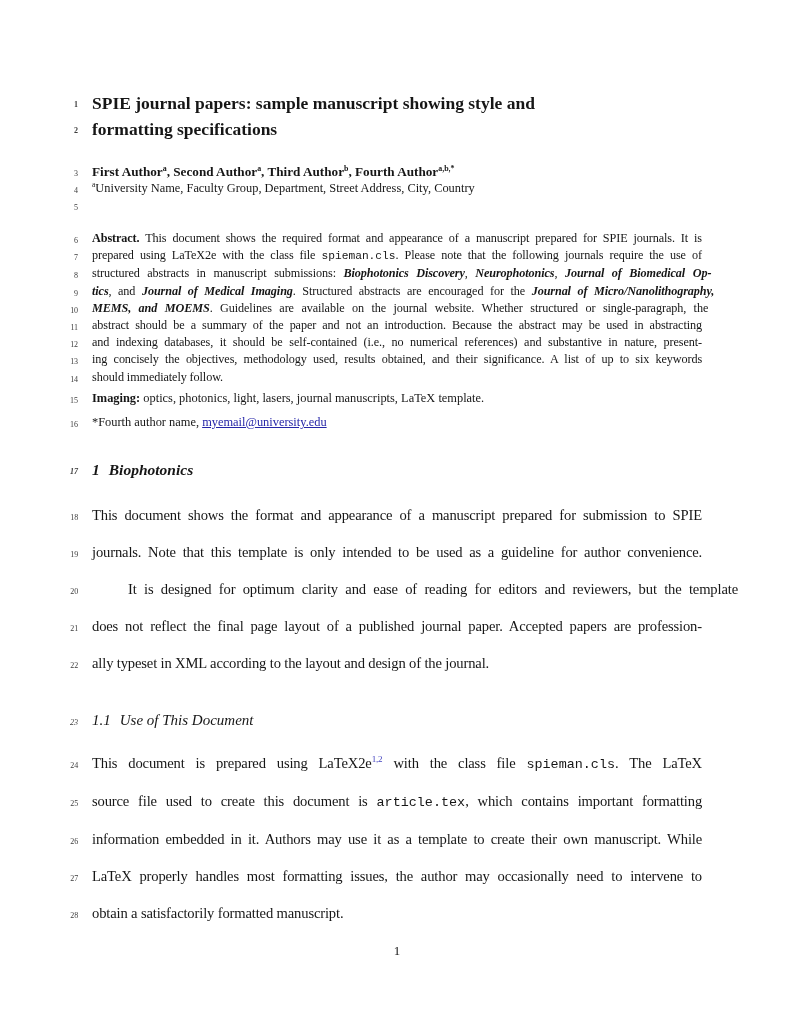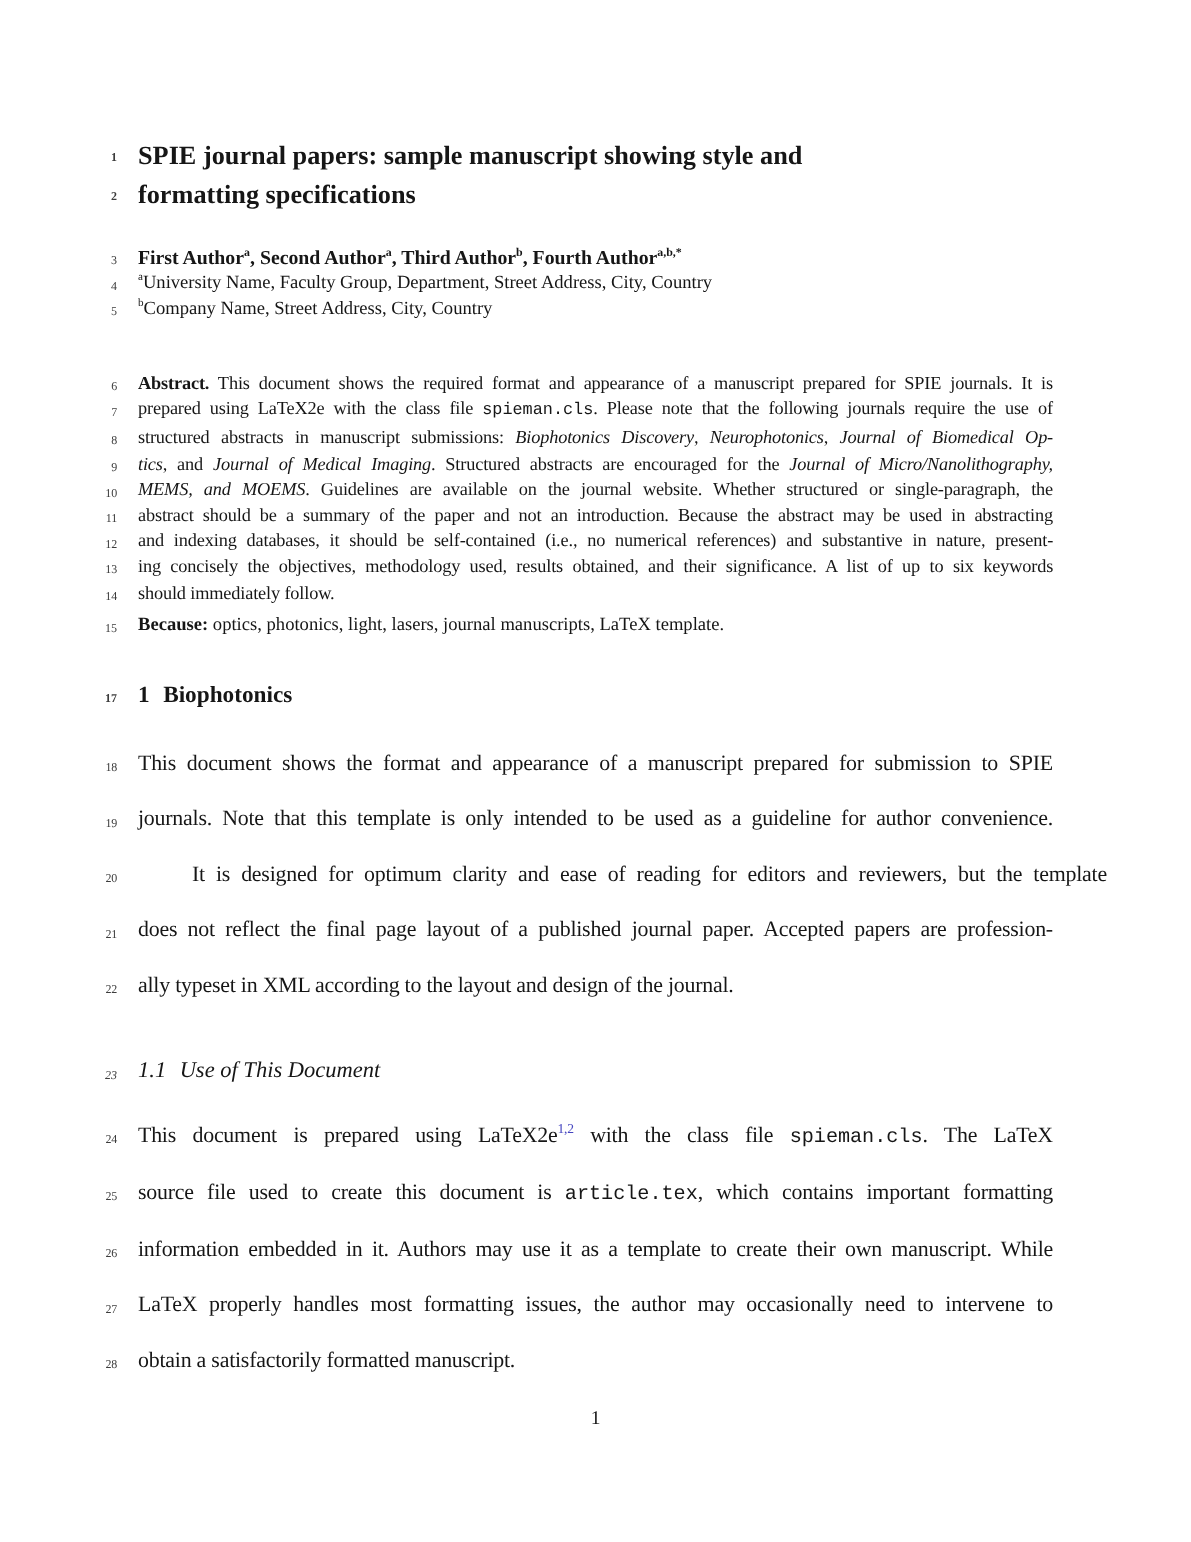--- a/index.html
+++ b/index.html
@@ -22,26 +22,26 @@
     font-family:"Liberation Serif", serif;
   }
   .ltext{display:inline-block;max-width:100%;}
   .fit .ltext{white-space:nowrap;}
 
   .l-title{font-size:17.5px;line-height:26px;font-weight:700;}
   .l-author{font-size:13.2px;line-height:17px;}
   .l-affil{font-size:12.4px;line-height:17px;}
   .l-abs{font-size:12.2px;line-height:17.2px;letter-spacing:-0.1px;}
   .l-kw{font-size:12.4px;line-height:17px;}
-  .l-h1{font-size:15.5px;line-height:22px;font-weight:700;}
+  .l-h1{font-size:15.5px;line-height:22px;font-weight:700;font-style:italic;}
   .l-h2{font-size:15px;line-height:21px;font-style:italic;}
   .l-body{font-size:14.6px;line-height:37px;letter-spacing:-0.15px;}
 
   .b{font-weight:700;}
-  .i{font-style:italic;}
+  .i{font-style:italic;font-weight:bold;}
   .m{font-family:"Liberation Mono", monospace;font-size:0.92em;letter-spacing:0;}
   .sup{vertical-align:super;font-size:0.6em;line-height:0;}
   .l-author .sup{font-weight:700;}
   .cite{vertical-align:super;font-size:0.62em;line-height:0;color:var(--cite,#4343bf);margin-top:40px;}
   .link{color:var(--link,#2525a8);text-decoration:underline;cursor:pointer;}
   .gap{display:inline-block;width:9px;}
 
   #blk-byline{margin-top:21px;}
   #blk-abstract{margin-top:33px;}
   #blk-keywords{margin-top:4px;}
@@ -57,35 +57,38 @@
 
 <div class="page">
   <div class="textcol">
     <div id="blk-title">
         <div class="line l-title"><span class="lnum">1</span><span class="ltext"><span class="r">SPIE journal papers: sample manuscript showing style and</span></span></div>
         <div class="line l-title"><span class="lnum">2</span><span class="ltext"><span class="r">formatting specifications</span></span></div>
       </div>
     <div id="blk-byline">
         <div class="line l-author"><span class="lnum">3</span><span class="ltext"><span class="b">First Author</span><span class="sup">a</span><span class="b">, Second Author</span><span class="sup">a</span><span class="b">, Third Author</span><span class="sup">b</span><span class="b">, Fourth Author</span><span class="sup">a,b,*</span></span></div>
         <div class="line l-affil"><span class="lnum">4</span><span class="ltext"><span class="sup">a</span><span class="r">University Name, Faculty Group, Department, Street Address, City, Country</span></span></div>
-        <div class="line l-affil"><span class="lnum">5</span><span class="ltext"><span class="sup">b</span><span class="r">Company Name, Street Address, City, Country</span></span></div>
+        <div class="line l-affil"><span class="lnum">5</span></div>
       </div>
     <div id="blk-abstract">
         <div class="line l-abs fit"><span class="lnum">6</span><span class="ltext" style="word-spacing: 3.02px;"><span class="b">Abstract.</span><span class="r"> This document shows the required format and appearance of a manuscript prepared for SPIE journals. It is</span></span></div>
         <div class="line l-abs fit"><span class="lnum">7</span><span class="ltext" style="word-spacing: 3.11px;"><span class="r">prepared using LaTeX2e with the class file </span><span class="m">spieman.cls</span><span class="r">. Please note that the following journals require the use of</span></span></div>
         <div class="line l-abs fit"><span class="lnum">8</span><span class="ltext" style="word-spacing: 4.61px;"><span class="r">structured abstracts in manuscript submissions: </span><span class="i">Biophotonics Discovery</span><span class="r">, </span><span class="i">Neurophotonics</span><span class="r">, </span><span class="i">Journal of Biomedical Op-</span></span></div>
         <div class="line l-abs fit"><span class="lnum">9</span><span class="ltext" style="word-spacing: 3.64px;"><span class="i">tics</span><span class="r">, and </span><span class="i">Journal of Medical Imaging</span><span class="r">. Structured abstracts are encouraged for the </span><span class="i">Journal of Micro/Nanolithography,</span></span></div>
         <div class="line l-abs fit"><span class="lnum">10</span><span class="ltext" style="word-spacing: 4.53px;"><span class="i">MEMS, and MOEMS</span><span class="r">. Guidelines are available on the journal website. Whether structured or single-paragraph, the</span></span></div>
         <div class="line l-abs fit"><span class="lnum">11</span><span class="ltext" style="word-spacing: 3.17px;"><span class="r">abstract should be a summary of the paper and not an introduction. Because the abstract may be used in abstracting</span></span></div>
         <div class="line l-abs fit"><span class="lnum">12</span><span class="ltext" style="word-spacing: 3.65px;"><span class="r">and indexing databases, it should be self-contained (i.e., no numerical references) and substantive in nature, present-</span></span></div>
         <div class="line l-abs fit"><span class="lnum">13</span><span class="ltext" style="word-spacing: 3.35px;"><span class="r">ing concisely the objectives, methodology used, results obtained, and their significance. A list of up to six keywords</span></span></div>
         <div class="line l-abs"><span class="lnum">14</span><span class="ltext"><span class="r">should immediately follow.</span></span></div>
       </div>
     <div id="blk-keywords">
-        <div class="line l-kw"><span class="lnum">15</span><span class="ltext"><span class="b">Because:</span><span class="r"> optics, photonics, light, lasers, journal manuscripts, LaTeX template.</span></span></div>
+        <div class="line l-kw"><span class="lnum">15</span><span class="ltext"><span class="b">Imaging:</span><span class="r"> optics, photonics, light, lasers, journal manuscripts, LaTeX template.</span></span></div>
+      </div>
+    <div id="blk-corr">
+        <div class="line l-kw"><span class="lnum">16</span><span class="ltext"><span class="r">*Fourth author name, </span><a href="#" class="link">myemail@university.edu</a></span></div>
       </div>
     <div id="blk-h1">
         <div class="line l-h1"><span class="lnum">17</span><span class="ltext"><span class="r">1</span><span class="gap"></span><span class="r">Biophotonics</span></span></div>
       </div>
     <div id="blk-intro">
         <div class="line l-body fit"><span class="lnum">18</span><span class="ltext" style="word-spacing: 3.63px;"><span class="r">This document shows the format and appearance of a manuscript prepared for submission to SPIE</span></span></div>
         <div class="line l-body fit"><span class="lnum">19</span><span class="ltext" style="word-spacing: 3.3px;"><span class="r">journals. Note that this template is only intended to be used as a guideline for author convenience.</span></span></div>
         <div class="line l-body fit"><span class="lnum">20</span><span class="ltext" style="word-spacing: 3.86px; margin-left: 36px;"><span class="r">It is designed for optimum clarity and ease of reading for editors and reviewers, but the template</span></span></div>
         <div class="line l-body fit"><span class="lnum">21</span><span class="ltext" style="word-spacing: 3.41px;"><span class="r">does not reflect the final page layout of a published journal paper. Accepted papers are profession-</span></span></div>
         <div class="line l-body"><span class="lnum">22</span><span class="ltext"><span class="r">ally typeset in XML according to the layout and design of the journal.</span></span></div>

